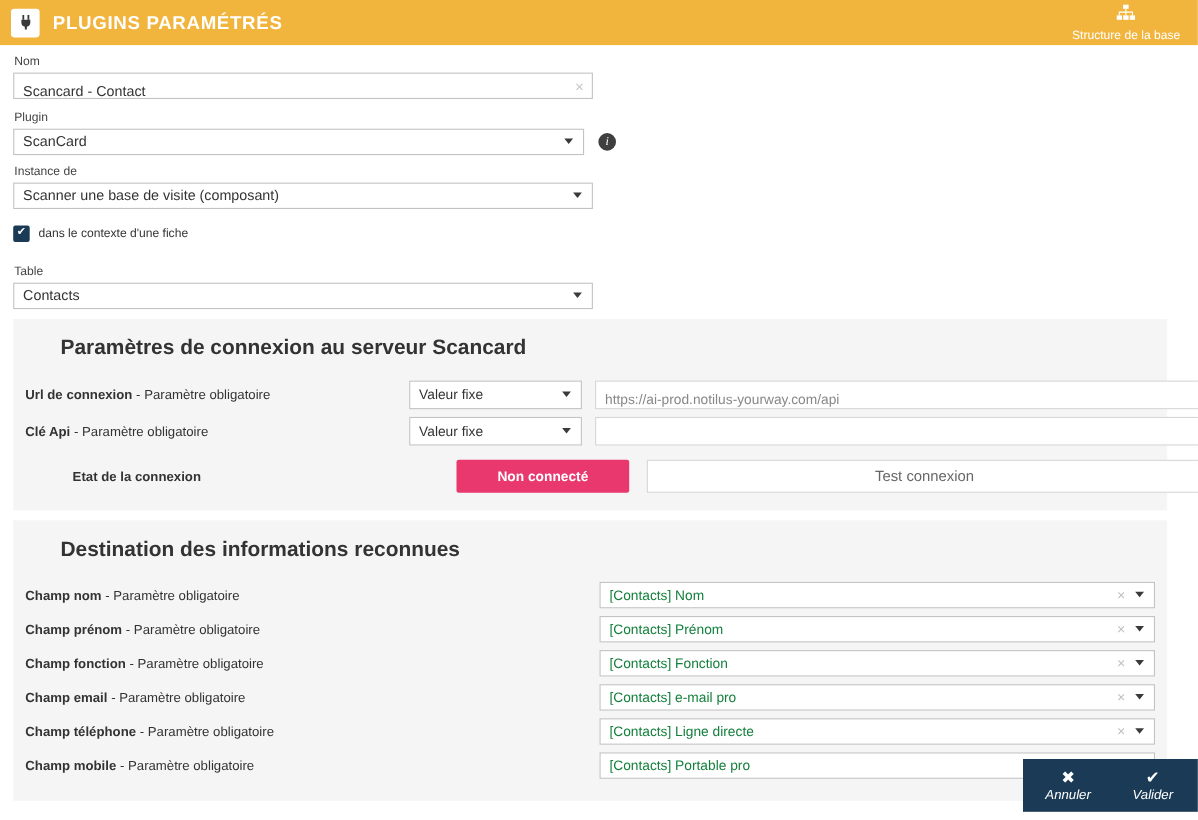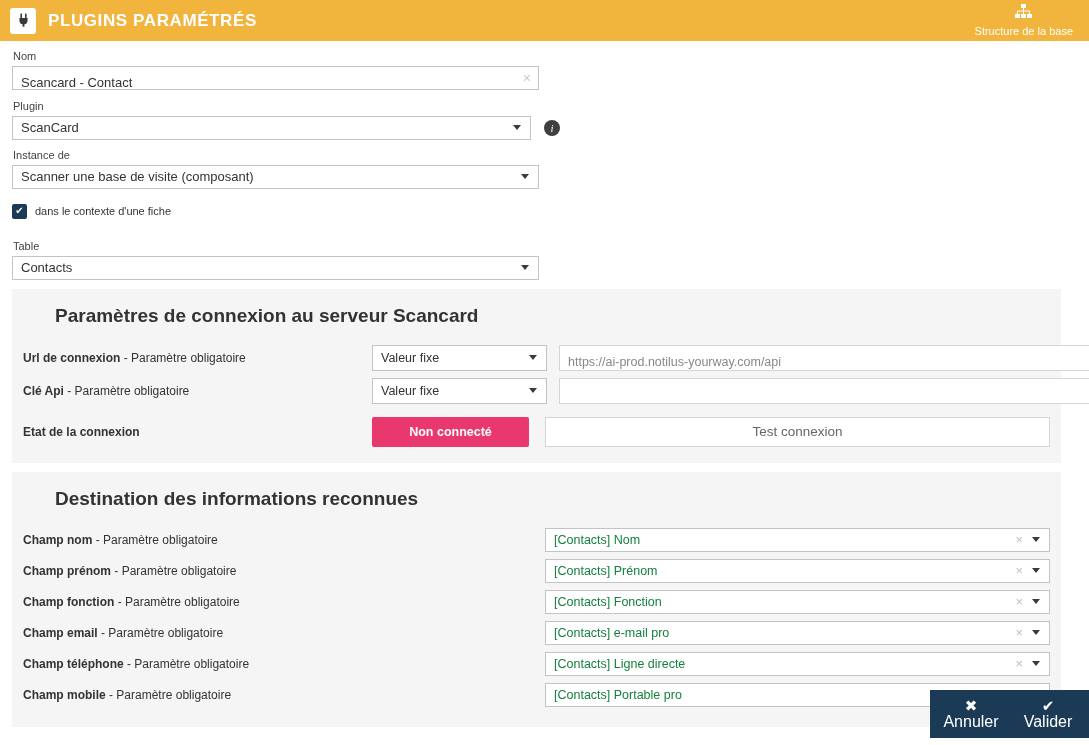--- a/index.html
+++ b/index.html
@@ -48,25 +48,25 @@
   .check-label { margin-left:8px; font-size:11px; color:#333; }
   .mt-lg { margin-top:21px; }
 
   
   .panel { margin:9px 12px 0 12px; background:#f5f5f5; padding:12px 11px 13px 11px; width:1049px; }
   .panel-title { font-size:19px; font-weight:600; color:#333; margin:4px 0 18px 32px; }
 
   .conn-row { display:flex; align-items:center; margin-bottom:7px; }
   .conn-label { width:349px; flex:none; font-size:12px; color:#333; }
   .b { font-weight:bold; }
-  .select.small { width:175px; flex:none; height:26px; font-size:12.5px; }
+  .select.small { width:157px; flex:none; height:26px; font-size:12.5px; }
   .conn-field { position:relative; width:602px; flex:none; margin-left:12px; }
   .conn-field .text-input { height:26px; font-size:12.5px; color:#888; border-color:#d6d6d6; }
 
-  .status-row { margin-top:13px; margin-bottom:3px; }
+  .status-row { margin-top:13px; margin-bottom:3px;margin-left:43px; }
   .status-btn {
     width:157px; height:30px; flex:none; background:#E8386D; border-radius:2px;
     color:#fff; font-size:12.5px; font-weight:bold;
     display:flex; align-items:center; justify-content:center;
   }
   .test-btn {
     width:505px; height:30px; flex:none; margin-left:16px; background:#fff;
     border:1px solid #d6d6d6; color:#666; font-size:13.5px; cursor:pointer;
     display:flex; align-items:center; justify-content:center;
     font-family:"Liberation Sans","DejaVu Sans",sans-serif;
@@ -81,21 +81,21 @@
   .combo-value { flex:1; font-size:12.5px; color:#15803d; white-space:nowrap; overflow:hidden; }
   .combo-clear { color:#c0c0c0; font-size:13px; line-height:1; margin-right:9px; cursor:pointer; }
 
   
   .footer-bar {
     position:absolute; top:690px; right:0; width:159px; height:48px;
     background:#1B3A55; display:flex; align-items:center; justify-content:space-evenly;
   }
   .footer-btn { display:flex; flex-direction:column; align-items:center; color:#fff; cursor:pointer; width:72px; }
   .f-icon { font-size:15px; line-height:1; }
-  .f-label { font-size:16px; margin-top:0; }
+  .f-label { font-size:12px; margin-top:0;font-style:italic; }
 </style>
 </head>
 <body>
 
 <header class="topbar">
   <div class="plug-box">
     <svg width="15" height="15" viewBox="0 0 24 24" fill="#3a3a3a" aria-hidden="true">
       <rect x="7" y="1" width="2.6" height="7"></rect>
       <rect x="14.4" y="1" width="2.6" height="7"></rect>
       <path d="M5.5 8h13v4.2c0 3-2.2 5.4-5 5.8v4h-3v-4c-2.8-.4-5-2.8-5-5.8z"></path>

